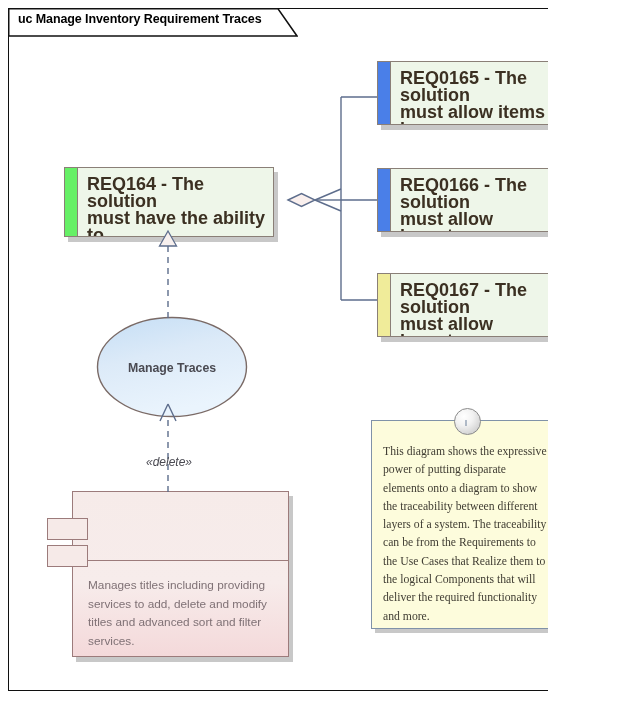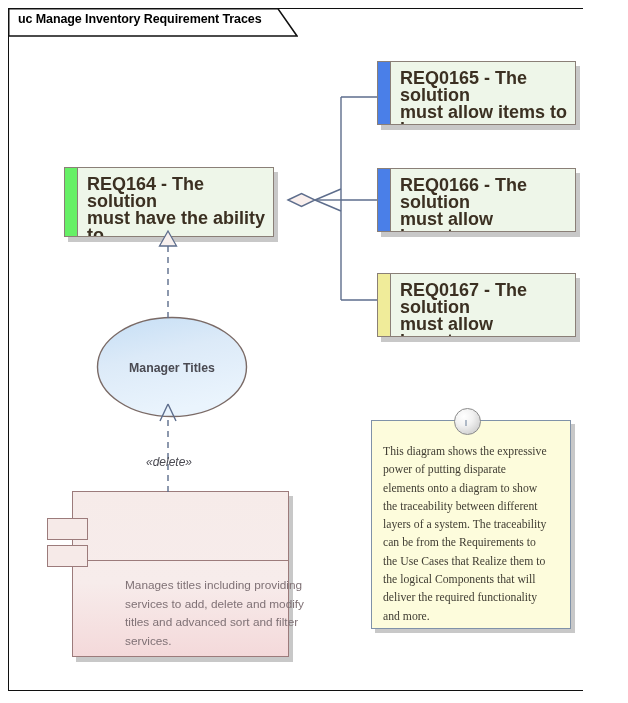--- a/index.html
+++ b/index.html
@@ -9,21 +9,20 @@
   }
   body {
     font-family: "Liberation Sans", sans-serif;
   }
   #canvas {
     position: relative;
     width: 548px;
     height: 703px;
     background: #ffffff;
     overflow: hidden;
-    padding-left: 35px;
   }
   
   .frame {
     position: absolute;
     left: 8px;
     top: 8px;
     width: 608px;
     height: 683px;
     border: 1.5px solid #101010;
     box-sizing: border-box;
@@ -137,21 +136,20 @@
   }
   .component-desc {
     position: absolute;
     left: 15px;
     top: 84px;
     width: 190px;
     font-size: 11.8px;
     line-height: 18.5px;
     color: #7f7175;
     white-space: pre-line;
-    margin-left: 37px;
   }
   .comp-tab {
     position: absolute;
     box-sizing: border-box;
     border: 1.3px solid #9c7b7b;
     background: #f6eae8;
     z-index: 4;
   }
 
   
@@ -298,21 +296,21 @@
     <svg width="152" height="104" viewBox="0 0 152 104">
       <defs>
         <linearGradient id="ucgrad" x1="0" y1="0" x2="0.35" y2="1">
           <stop offset="0%" stop-color="#c5def5"></stop>
           <stop offset="45%" stop-color="#dceaf8"></stop>
           <stop offset="100%" stop-color="#eaf4fd"></stop>
         </linearGradient>
       </defs>
       <ellipse cx="76" cy="51" rx="74.5" ry="49.5" fill="url(#ucgrad)" stroke="#7a6a66" stroke-width="1.4"></ellipse>
     </svg>
-    <div class="usecase-label">Manager Titles</div>
+    <div class="usecase-label">Manage Traces</div>
   </div>
 
   <div class="shadow" style="left:76px; top:496px; width:217px; height:166px;"></div>
   <div class="comp-tab" style="left:47px; top:518px; width:41px; height:22px;"></div>
   <div class="comp-tab" style="left:47px; top:545px; width:41px; height:22px;"></div>
   <div class="component" style="left:72px; top:491px; width:217px; height:166px;">
     <div class="component-divider"></div>
     <div class="component-desc">Manages titles including providing
 services to add, delete and modify
 titles and advanced sort and filter

